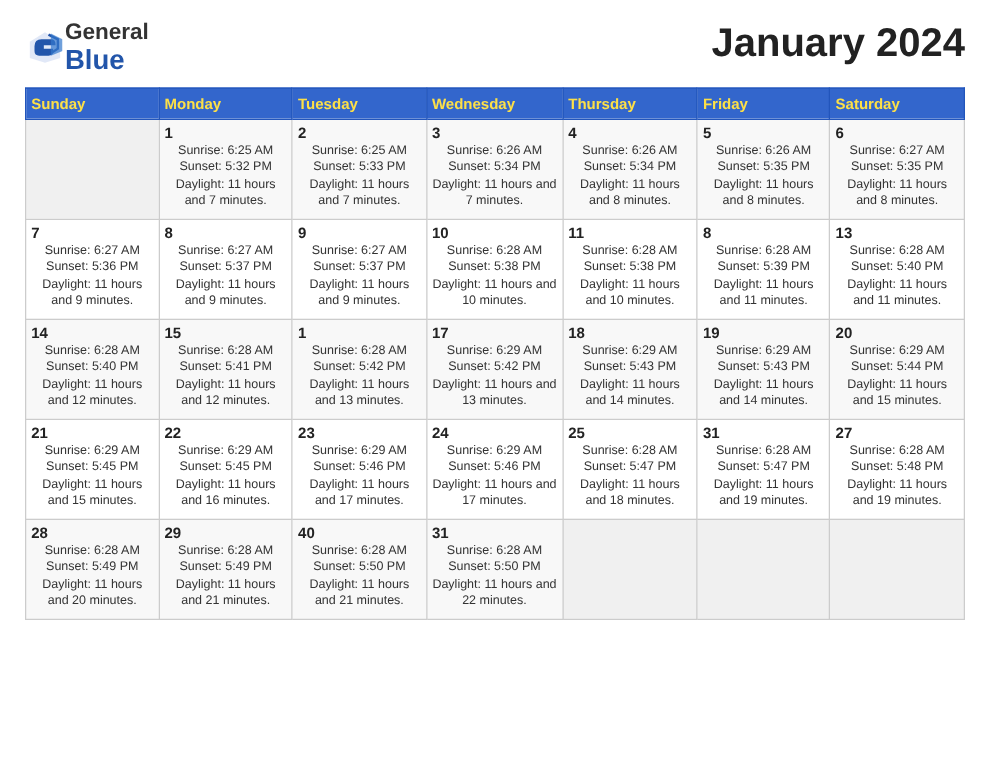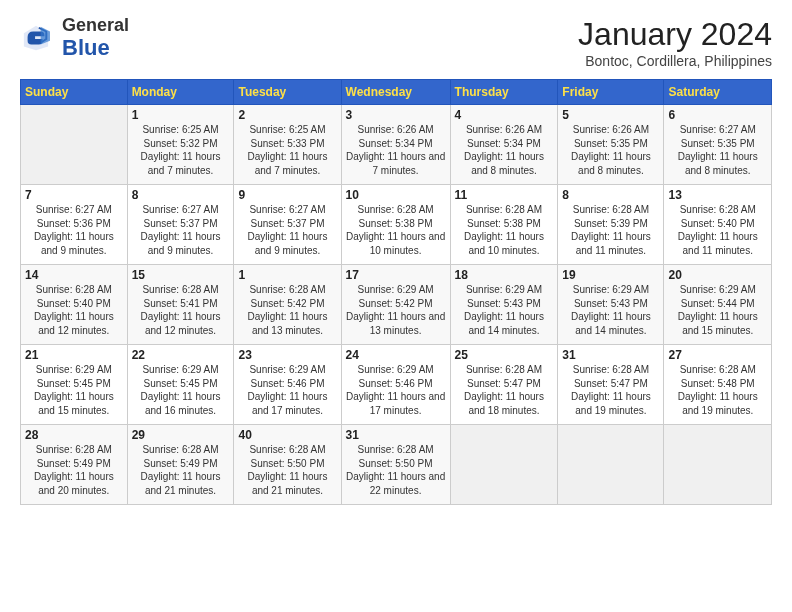--- a/index.html
+++ b/index.html
@@ -18,21 +18,21 @@
     }
     .header {
       display: flex;
       justify-content: space-between;
       align-items: flex-start;
       margin-bottom: 10px;
     }
     .logo {
       display: flex;
       align-items: center;
-      gap: 12px;
+      gap: 2px;
     }
     .logo-text {
       display: flex;
       flex-direction: column;
       line-height: 1.1;
     }
     .logo-general {
       font-size: 18px;
       font-weight: bold;
       color: #333;
@@ -45,21 +45,21 @@
     .logo-icon {
       width: 28px;
       height: 28px;
       margin-left: 2px;
     }
     .title-area {
       text-align: right;
     }
     .month-title {
       font-size: 32px;
-      font-weight: normal;
+      font-weight: bold;
       color: #222;
     }
     .location {
       font-size: 14px;
       color: #444;
     }
     .calendar {
       width: 100%;
       border-collapse: collapse;
       font-size: 11px;
@@ -116,21 +116,20 @@
         <path d="M18,4 L26,8 L26,16 L20,20" fill="none" stroke="#2255aa" stroke-width="2"></path>
         <polygon points="20,3 30,8 30,18 20,22" fill="#3377cc" opacity="0.7"></polygon>
       </svg>
       <div class="logo-text">
         <span class="logo-general">General</span>
         <span class="logo-blue">Blue</span>
       </div>
     </div>
     <div class="title-area">
       <div class="month-title">January 2024</div>
-      <div class="location">Bontoc, Cordillera, Philippines</div>
     </div>
   </div>
 
   <table class="calendar">
     <thead>
       <tr id="weekday-header">
           <th>Sunday</th>
           <th>Monday</th>
           <th>Tuesday</th>
           <th>Wednesday</th>

